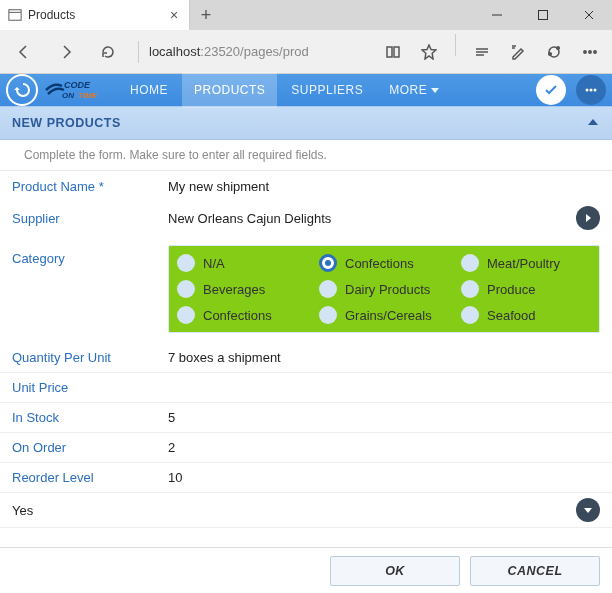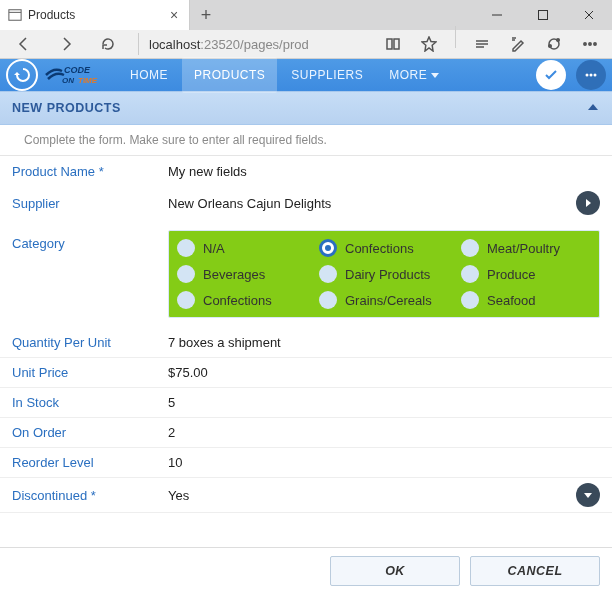--- a/index.html
+++ b/index.html
@@ -9,21 +9,21 @@
   .titlebar { height: 30px; background: #d7d7d8; display: flex; align-items: stretch; }
   .tab { width: 190px; height: 30px; background: #fff; display: flex; align-items: center; padding: 0 8px; gap: 6px; font-size: 12px; color: #333; border-right: 1px solid #ccc; }
   .tab .favicon { width: 14px; height: 14px; flex-shrink: 0; }
   .tab .title { flex: 1; }
   .tab .close { width: 14px; text-align: center; color: #555; font-size: 14px; }
   .newtab { width: 32px; display:flex; align-items:center; justify-content:center; color:#555; font-size:18px;}
   .spacer { flex: 1; }
   .winbtn { width: 46px; display:flex; align-items:center; justify-content:center; color:#333; }
   .winbtn svg { width:12px; height:12px; }
 
-  .addrbar { height: 29px; background:#f0f0f0; border-bottom:1px solid #d0d0d0; display:flex; align-items:center; padding:4px 4px; gap:2px;}
+  .addrbar { height: 44px; background:#f0f0f0; border-bottom:1px solid #d0d0d0; display:flex; align-items:center; padding:4px 4px; gap:2px;}
   .addrbtn { width:40px; height:36px; display:flex; align-items:center; justify-content:center; color:#555; }
   .addrbtn svg { width:16px; height:16px; stroke:#555; fill:none; stroke-width:1.5;}
   .addrsep { width:1px; height:22px; background:#ccc; margin:0 8px;}
   .url { flex:1; font-size:13px; color:#888; display:flex; align-items:center; }
   .url .host { color:#333; }
   .righticons { display:flex; gap:0; }
   .righticons .addrbtn { width:36px; }
 
   
   .appnav { height: 32px; background: linear-gradient(#4e9ae6, #3d8be0); display:flex; align-items:center; padding:0 6px; gap:2px; color:#fff;}
@@ -211,21 +211,21 @@
         <path d="M2 10 L7 4 L12 10 Z"></path>
       </svg></span>
 </div>
 
 <div class="hint">Complete the form. Make sure to enter all required fields.</div>
 
 <div class="form">
   <div class="row">
     <div class="label">Product Name *</div>
     <div class="value">
-        <span class="text">My new fields</span>
+        <span class="text">My new shipment</span>
       </div>
   </div>
   <div class="row">
     <div class="label">Supplier</div>
     <div class="value">
       <span class="text">New Orleans Cajun Delights</span>
       <span class="round-arrow">
           <svg viewBox="0 0 12 12">
             <path d="M4 2 L9 6 L4 10 Z"></path>
           </svg>
@@ -274,44 +274,40 @@
     </div>
   </div>
   <div class="row bordered">
     <div class="label">Quantity Per Unit</div>
     <div class="value">
         <span class="text">7 boxes a shipment</span>
       </div>
   </div>
   <div class="row bordered">
     <div class="label">Unit Price</div>
-    <div class="value">
-        <span class="text">$75.00</span>
-      </div>
   </div>
   <div class="row bordered">
     <div class="label">In Stock</div>
     <div class="value">
         <span class="text">5</span>
       </div>
   </div>
   <div class="row bordered">
     <div class="label">On Order</div>
     <div class="value">
         <span class="text">2</span>
       </div>
   </div>
   <div class="row bordered">
     <div class="label">Reorder Level</div>
     <div class="value">
         <span class="text">10</span>
       </div>
   </div>
   <div class="row bordered">
-    <div class="label">Discontinued *</div>
     <div class="value">
       <span class="text">Yes</span>
       <span class="down-arrow">
           <svg viewBox="0 0 12 12">
             <path d="M2 4 L6 9 L10 4 Z"></path>
           </svg>
         </span>
     </div>
   </div>
 </div>

